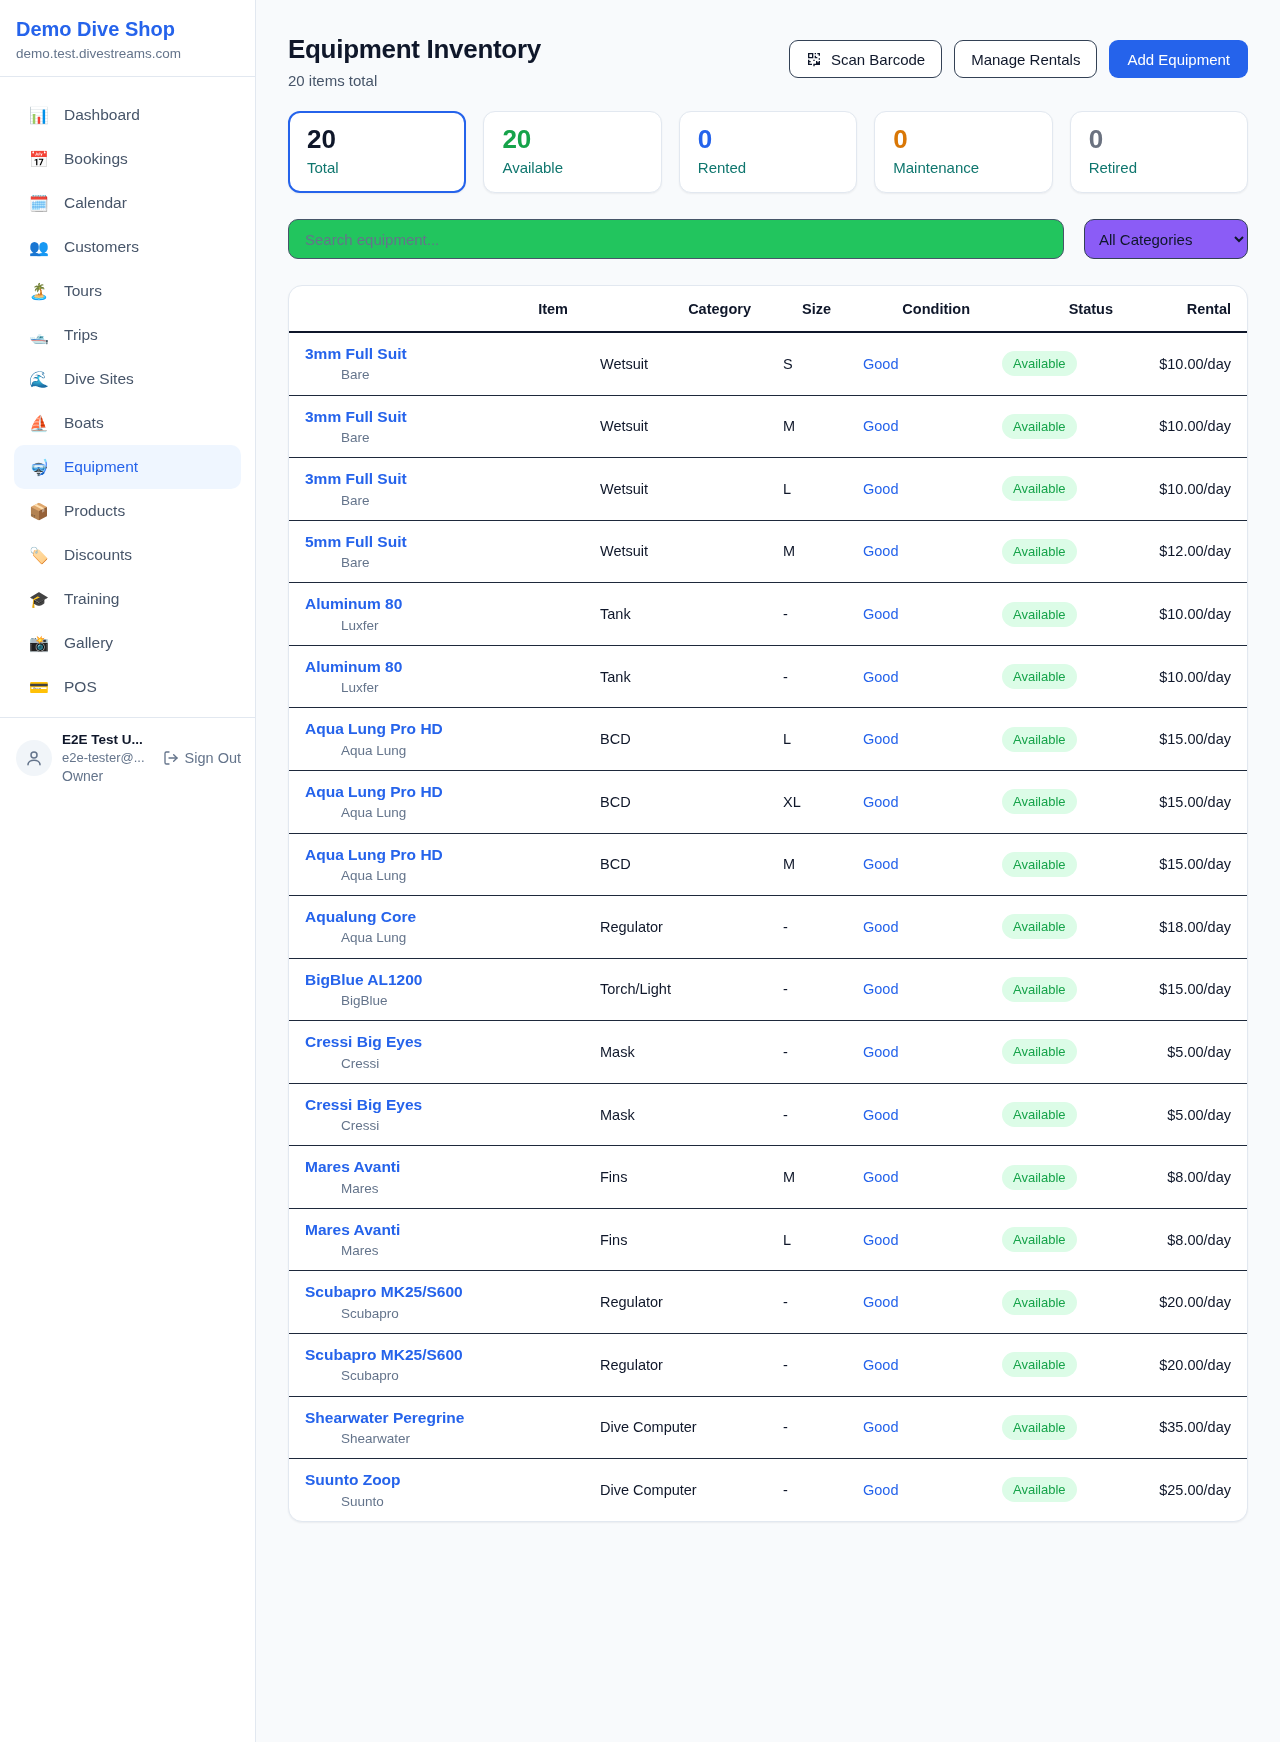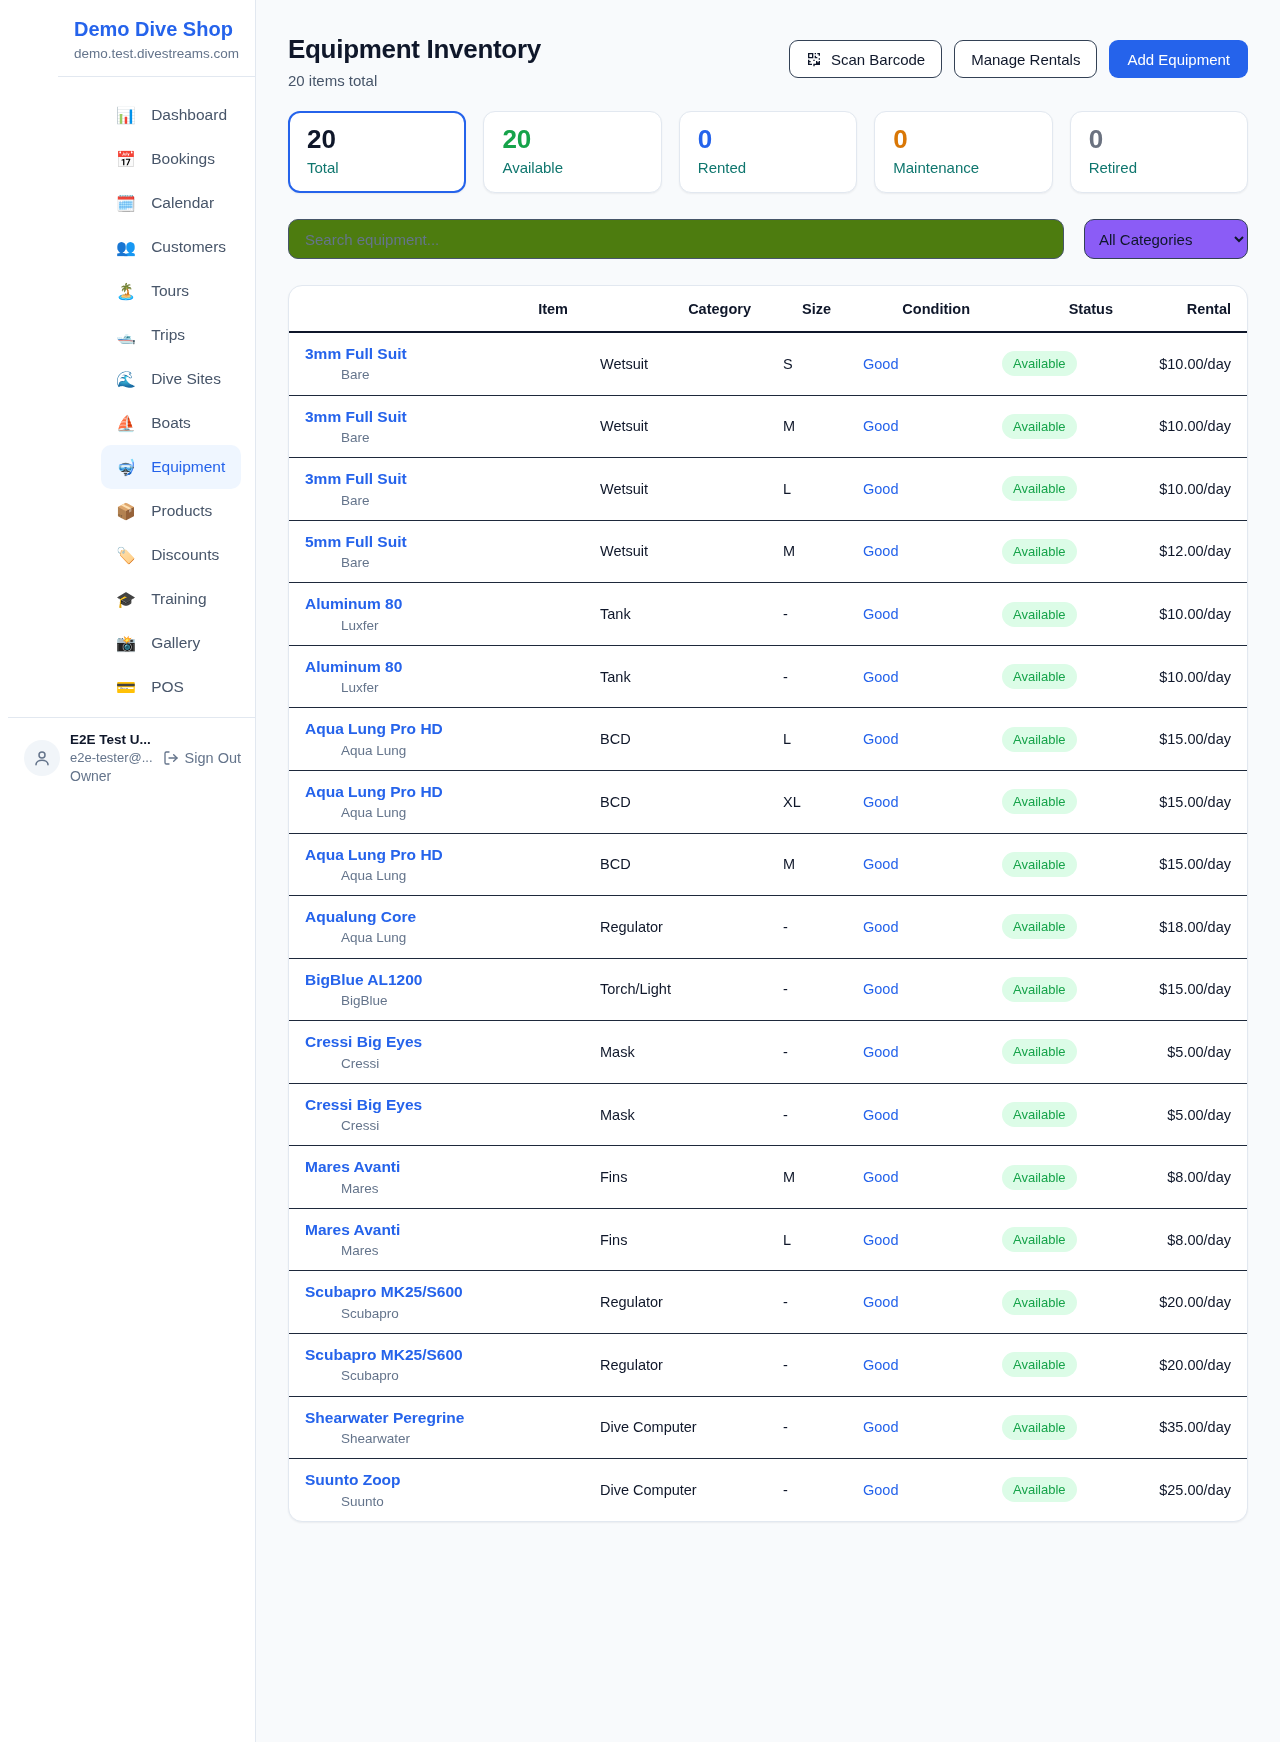--- a/index.html
+++ b/index.html
@@ -8,21 +8,21 @@
   }
   *{box-sizing:border-box;}
   html,body{margin:0;padding:0;}
   body{
     width:1280px;height:1742px;background:var(--page-bg);
     font-family:"Liberation Sans",sans-serif;color:#0f172a;overflow:hidden;
   }
   .app{display:flex;width:100%;height:100%;}
 
   
-  .sidebar{width:256px;min-width:256px;background:#fff;border-right:1px solid #e2e8f0;display:flex;flex-direction:column;align-items:flex-end;}
+  .sidebar{width:256px;min-width:256px;background:#fff;border-right:1px solid #e2e8f0;display:flex;flex-direction:column;}
   .brand{padding:18px 16px 15px;border-bottom:1px solid #e2e8f0;}
   .brand-name{color:var(--accent);font-size:20px;font-weight:bold;cursor:pointer;}
   .brand-domain{color:#64748b;font-size:13.5px;margin-top:5px;}
   .nav{padding:16px 14px 0;display:flex;flex-direction:column;}
   .nav-item{display:flex;align-items:center;gap:14px;height:44px;padding:0 14px;border-radius:10px;
     color:#475569;font-size:15.5px;text-decoration:none;cursor:pointer;}
   .nav-item.active{background:#eff6ff;color:var(--accent);font-weight:500;}
   .nav-icon{width:22px;font-size:16px;text-align:center;flex:none;}
   .user-section{margin-top:8px;border-top:1px solid #e2e8f0;padding:14px 14px 14px 16px;display:flex;align-items:center;gap:10px;}
   .avatar{width:36px;height:36px;border-radius:50%;background:#f1f5f9;display:flex;align-items:center;justify-content:center;flex:none;}
@@ -46,21 +46,21 @@
 
   .stats-row{display:flex;gap:17px;margin-top:22px;}
   .stat-card{flex:1;background:#fff;border:1px solid #e2e8f0;border-radius:12px;padding:13px 18px;
     box-shadow:0 1px 2px rgba(15,23,42,.06);cursor:pointer;height:82px;}
   .stat-card.selected{border:2px solid var(--accent);padding:12px 17px;}
   .stat-value{font-size:26px;font-weight:bold;line-height:1.1;}
   .stat-label{font-size:15px;color:#0f766e;margin-top:5px;}
 
   .filter-row{display:flex;gap:20px;margin-top:26px;}
   .search-input{flex:1;height:40px;border:1px solid #475569;border-radius:10px;padding:0 16px;
-    font-size:15px;font-family:inherit;color:#0f172a;background:#4d7c0f;}
+    font-size:15px;font-family:inherit;color:#0f172a;background:#22c55e;}
   .search-input::placeholder{color:#64748b;}
   .category-select{width:164px;height:40px;border:1px solid #334155;border-radius:10px;font-size:15px;
     font-family:inherit;background:#8b5cf6;padding:0 10px;color:#0f172a;}
 
   .table-card{background:#fff;border:1px solid #e2e8f0;border-radius:14px;margin-top:26px;
     box-shadow:0 1px 2px rgba(15,23,42,.06);overflow:hidden;}
   table{width:100%;border-collapse:collapse;}
   thead th{text-align:right;font-size:14.5px;font-weight:bold;color:#0f172a;padding:15px 16px 14px;
     border-bottom:2px solid #0f172a;}
   tbody td{border-bottom:1px solid var(--row-border);font-size:14.5px;color:#0f172a;padding:11px 16px;vertical-align:middle;}

